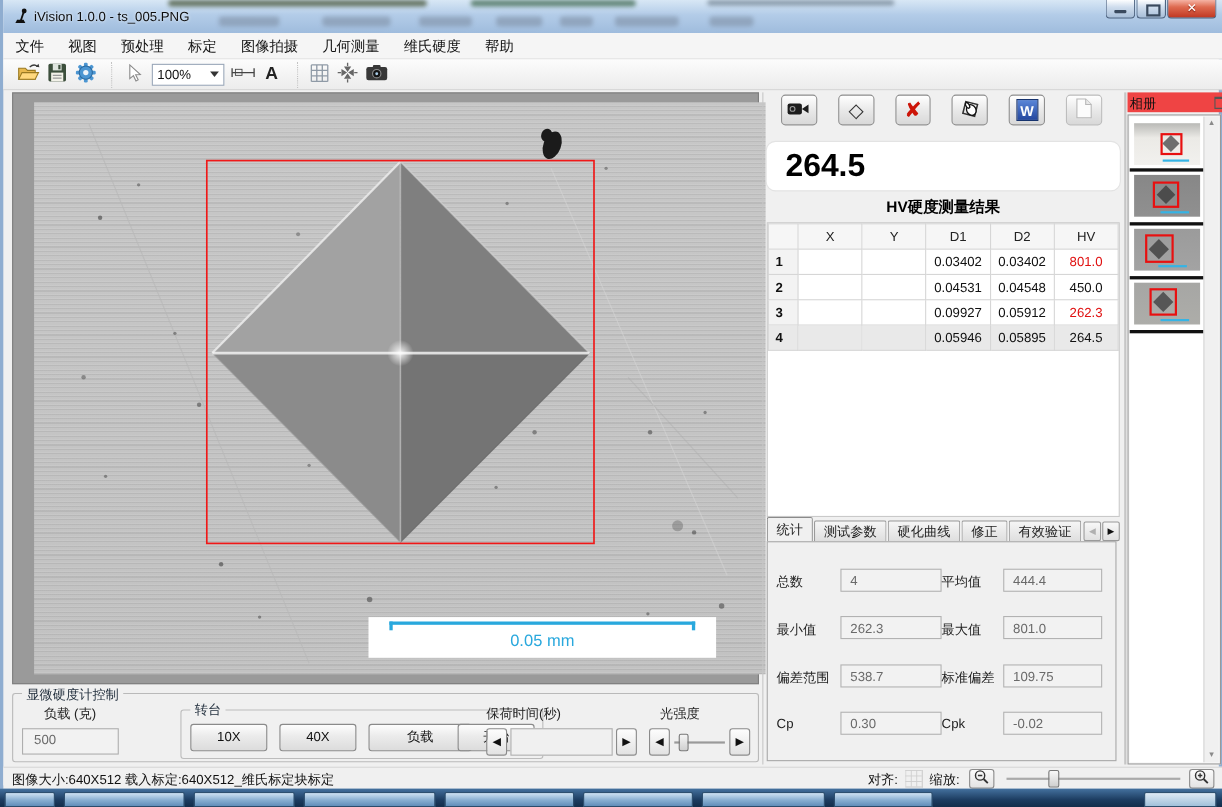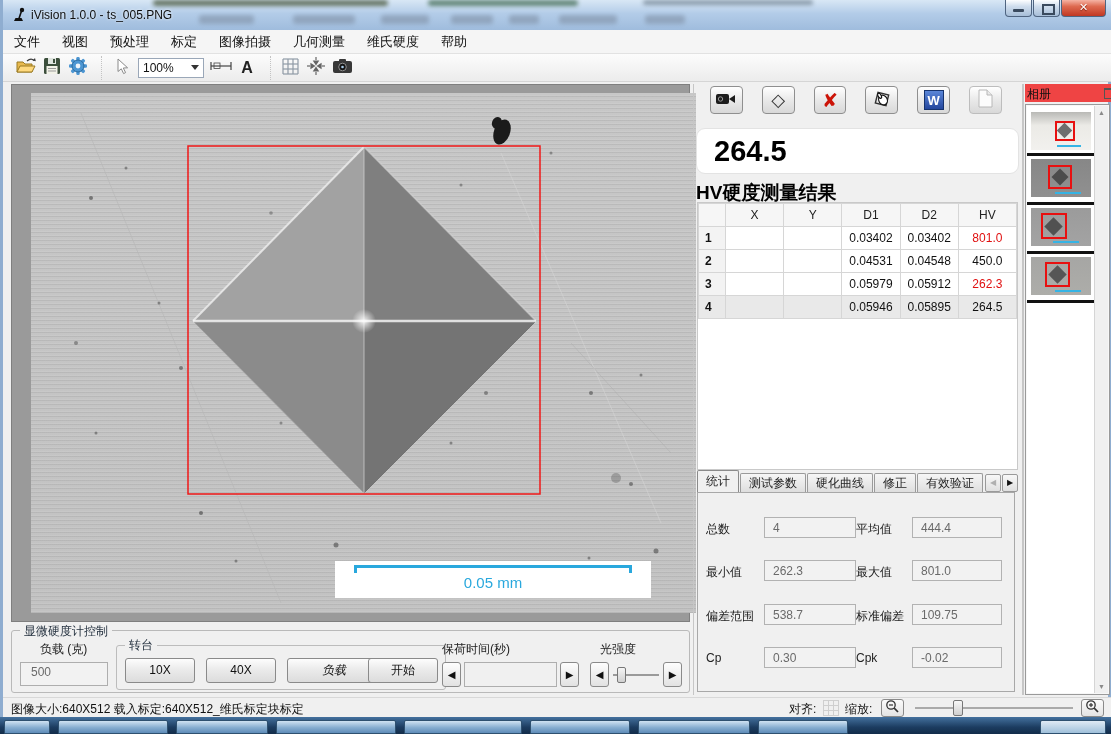--- a/index.html
+++ b/index.html
@@ -60,21 +60,21 @@
            border-top:3px solid #29a8dd;border-left:3px solid #29a8dd;border-right:3px solid #29a8dd;}
   .scale-text{display:block;text-align:center;color:#29a8dd;font-size:15px;margin-top:1px;}
 
   
   .ctrl-box{position:absolute;left:8px;top:630px;width:679px;height:63px;
             border:1px solid #b9b9b9;border-radius:3px;box-sizing:border-box;}
   .box-caption{position:absolute;top:-8px;left:8px;background:#f0f0f0;padding:0 4px;font-size:12px;color:#24313f;}
   .ctrl-label{position:absolute;font-size:12px;color:#222;}
   .ro-field{position:absolute;background:#f2f2f2;border:1px solid #aeaeae;box-sizing:border-box;
             color:#6a6a6a;padding:2px 0 0 10px;font-size:12px;}
-  .sub-box{position:absolute;border:1px solid #bcbcbc;border-radius:3px;box-sizing:border-box;}
+  .sub-box{position:absolute;border:1px solid #bcbcbc;border-radius:3px;box-sizing:border-box;margin-left:48px;}
   .push-btn{position:absolute;height:25px;border:1px solid #8a8a8a;border-radius:3px;box-sizing:border-box;
             background:linear-gradient(#fdfdfd,#ebebeb 45%,#dcdcdc);text-align:center;
             font-size:12px;line-height:23px;color:#111;}
   .spin-btn{position:absolute;width:19px;height:25px;border:1px solid #8a8a8a;border-radius:3px;box-sizing:border-box;
             background:linear-gradient(#fdfdfd,#e2e2e2);text-align:center;line-height:23px;font-size:10px;color:#111;}
   .hold-input{position:absolute;background:#f0f0f0;border:1px solid #aeaeae;box-sizing:border-box;}
   .slider-track{position:absolute;height:2px;background:#9a9a9a;}
   .slider-handle{position:absolute;width:9px;height:16px;background:linear-gradient(#f5f5f5,#d0d0d0);
                  border:1px solid #777;border-radius:2px;box-sizing:border-box;}
 
@@ -99,21 +99,21 @@
   .rp-btn{width:33px;height:28px;margin-right:19px;border:1px solid #8f8f8f;border-radius:4px;box-sizing:border-box;
           background:linear-gradient(#ffffff,#e9e9e9 50%,#d8d8d8);display:flex;align-items:center;justify-content:center;}
   .rp-btn.disabled{border-color:#bdbdbd;}
   .icon-x{color:#cc1408;font-size:19px;font-weight:bold;font-style:italic;line-height:1;}
   .icon-diamond{color:#333;font-size:18px;line-height:1;}
   .icon-word{width:20px;height:20px;background:linear-gradient(#5a86d8,#24479e);border:1px solid #16336e;
              color:#fff;font-weight:bold;font-size:13px;text-align:center;line-height:20px;box-sizing:border-box;}
   .result-display{position:absolute;left:0;top:44px;width:323px;height:46px;background:#fff;
                   border:1px solid #e3e3e3;border-radius:9px;box-sizing:border-box;}
   .result-value{font-size:29px;font-weight:bold;color:#000;margin:6px 0 0 17px;}
-  .table-title{position:absolute;left:0;top:96px;width:323px;font-size:19px;font-weight:bold;color:#000;}
+  .table-title{position:absolute;left:0;top:96px;width:323px;text-align:center;font-size:14px;font-weight:bold;color:#000;}
   .table-wrap{position:absolute;left:1px;top:118px;width:321px;height:268px;background:#fff;border:1px solid #c9c9c9;box-sizing:border-box;}
   table.hv{border-collapse:collapse;width:100%;font-size:12px;table-layout:fixed;}
   table.hv th,table.hv td{border:1px solid #d6d6d6;height:22px;text-align:center;padding:0;overflow:hidden;}
   table.hv thead th{background:#f6f6f6;font-weight:normal;color:#222;}
   table.hv tbody th{background:#f3f3f3;font-weight:bold;text-align:left;padding-left:6px;}
   table.hv col.c-num{width:27px;}
   table.hv .red{color:#e01010;}
   table.hv tr.sel td,table.hv tr.sel th{background:#e9e9e9;}
 
   .tabbar{position:absolute;left:1px;top:386px;width:322px;height:22px;display:flex;align-items:flex-end;}
@@ -381,21 +381,21 @@
   </div>
 
   <div class="ctrl-box">
     <span class="box-caption">显微硬度计控制</span>
     <span class="ctrl-label" style="left:28px;top:10px;">负载 (克)</span>
     <div class="ro-field" style="left:8px;top:31px;width:88px;height:24px;">500</div>
     <div class="sub-box" style="left:104px;top:14px;width:330px;height:45px;">
       <span class="box-caption" style="top:-9px;">转台</span>
       <div class="push-btn" style="left:8px;top:12px;width:70px;">10X</div>
       <div class="push-btn" style="left:89px;top:12px;width:70px;">40X</div>
-      <div class="push-btn" style="left:170px;top:12px;width:94px;font-style:italic;">负载</div>
+      <div class="push-btn" style="left:170px;top:12px;width:94px;">负载</div>
       <div class="push-btn" style="left:251px;top:12px;width:70px;">开始</div>
     </div>
     <span class="ctrl-label" style="left:430px;top:10px;">保荷时间(秒)</span>
     <div class="spin-btn" style="left:430px;top:31px;"><span>◀</span></div>
     <div class="hold-input" style="left:452px;top:31px;width:93px;height:25px;"></div>
     <div class="spin-btn" style="left:548px;top:31px;"><span>▶</span></div>
     <span class="ctrl-label" style="left:588px;top:10px;">光强度</span>
     <div class="spin-btn" style="left:578px;top:31px;"><span>◀</span></div>
     <div class="slider-track" style="left:601px;top:43px;width:46px;"></div>
     <div class="slider-handle" style="left:605px;top:36px;"></div>
@@ -512,21 +512,21 @@
             <td></td>
             <td></td>
             <td>0.04531</td>
             <td>0.04548</td>
             <td>450.0</td>
           </tr>
           <tr>
             <th>3</th>
             <td></td>
             <td></td>
-            <td>0.05979</td>
+            <td>0.09927</td>
             <td>0.05912</td>
             <td class="red">262.3</td>
           </tr>
           <tr class="sel">
             <th>4</th>
             <td></td>
             <td></td>
             <td>0.05946</td>
             <td>0.05895</td>
             <td>264.5</td>

